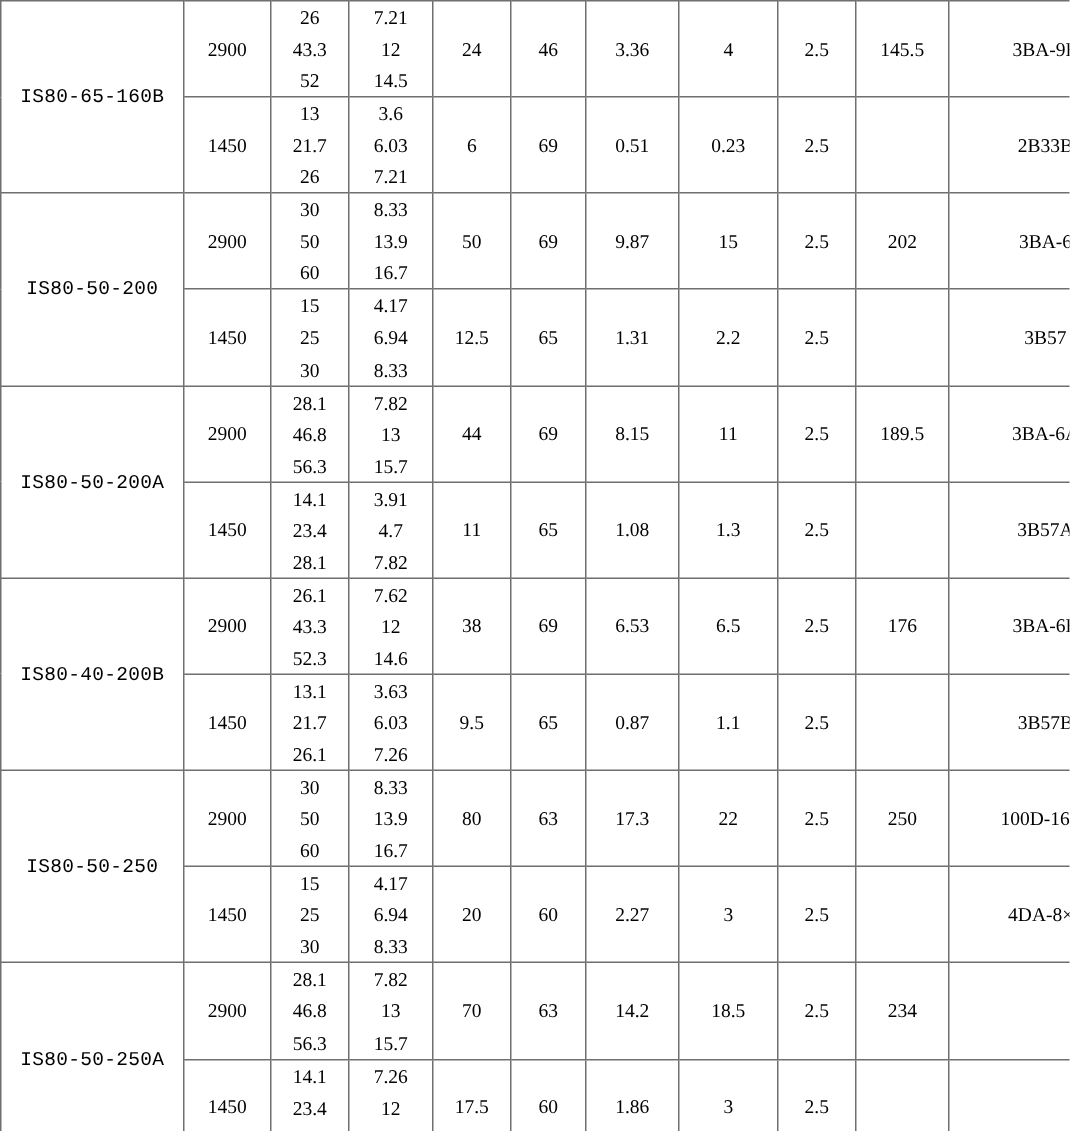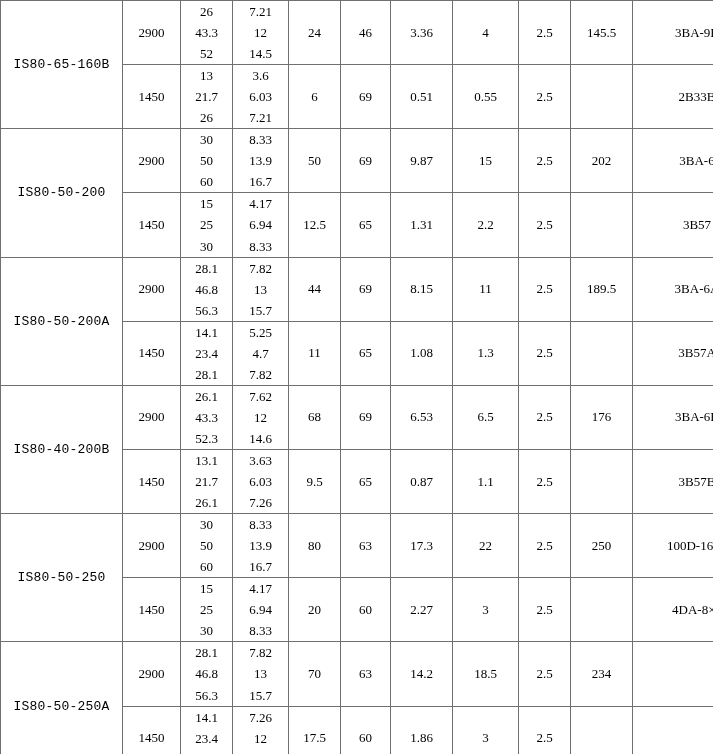--- a/index.html
+++ b/index.html
@@ -122,21 +122,21 @@
         <td class="stack">
           <div class="stack-inner">
             <span>3.6</span>
             <span>6.03</span>
             <span>7.21</span>
           </div>
         </td>
         <td class="num">6</td>
         <td class="num">69</td>
         <td class="num">0.51</td>
-        <td class="num">0.55</td>
+        <td class="num">0.23</td>
         <td class="num">2.5</td>
         <td class="num"></td>
         <td class="code">2B33B</td>
       </tr>
       <tr class="row-tall">
         <td class="model" rowspan="2">IS80-50-200</td>
         <td class="num">2900</td>
         <td class="stack">
           <div class="stack-inner">
             <span>30</span>
@@ -212,21 +212,21 @@
         <td class="num">1450</td>
         <td class="stack">
           <div class="stack-inner">
             <span>14.1</span>
             <span>23.4</span>
             <span>28.1</span>
           </div>
         </td>
         <td class="stack">
           <div class="stack-inner">
-            <span>5.25</span>
+            <span>3.91</span>
             <span>4.7</span>
             <span>7.82</span>
           </div>
         </td>
         <td class="num">11</td>
         <td class="num">65</td>
         <td class="num">1.08</td>
         <td class="num">1.3</td>
         <td class="num">2.5</td>
         <td class="num"></td>
@@ -242,21 +242,21 @@
             <span>52.3</span>
           </div>
         </td>
         <td class="stack">
           <div class="stack-inner">
             <span>7.62</span>
             <span>12</span>
             <span>14.6</span>
           </div>
         </td>
-        <td class="num">68</td>
+        <td class="num">38</td>
         <td class="num">69</td>
         <td class="num">6.53</td>
         <td class="num">6.5</td>
         <td class="num">2.5</td>
         <td class="num">176</td>
         <td class="code">3BA-6B</td>
       </tr>
       <tr class="row-tall">
         <td class="num">1450</td>
         <td class="stack">

